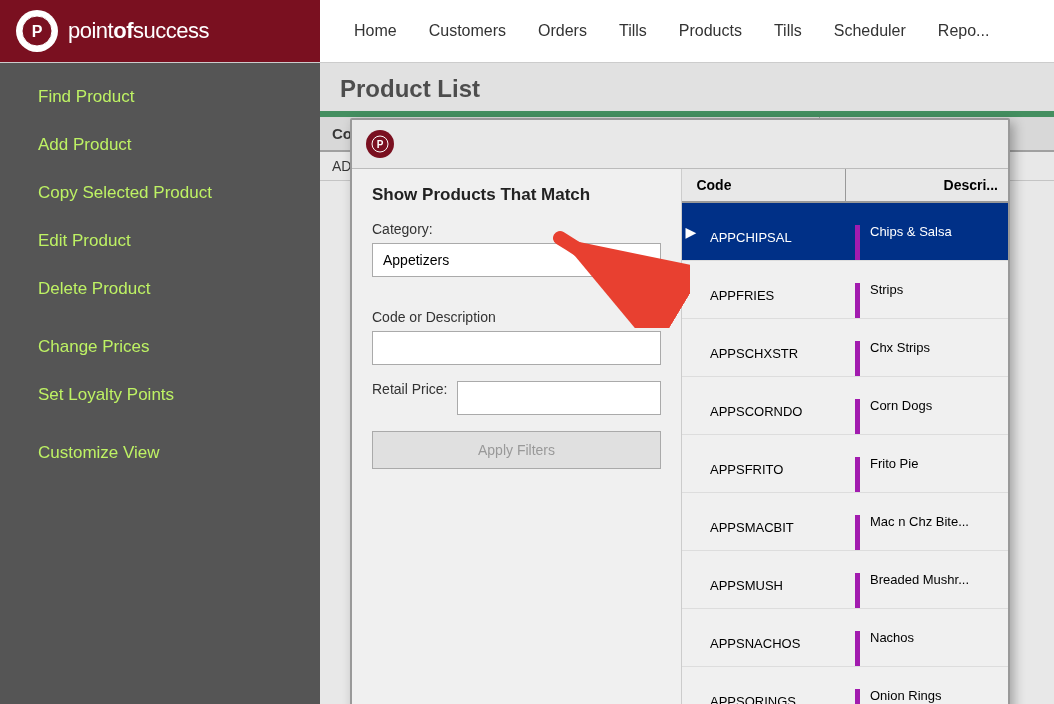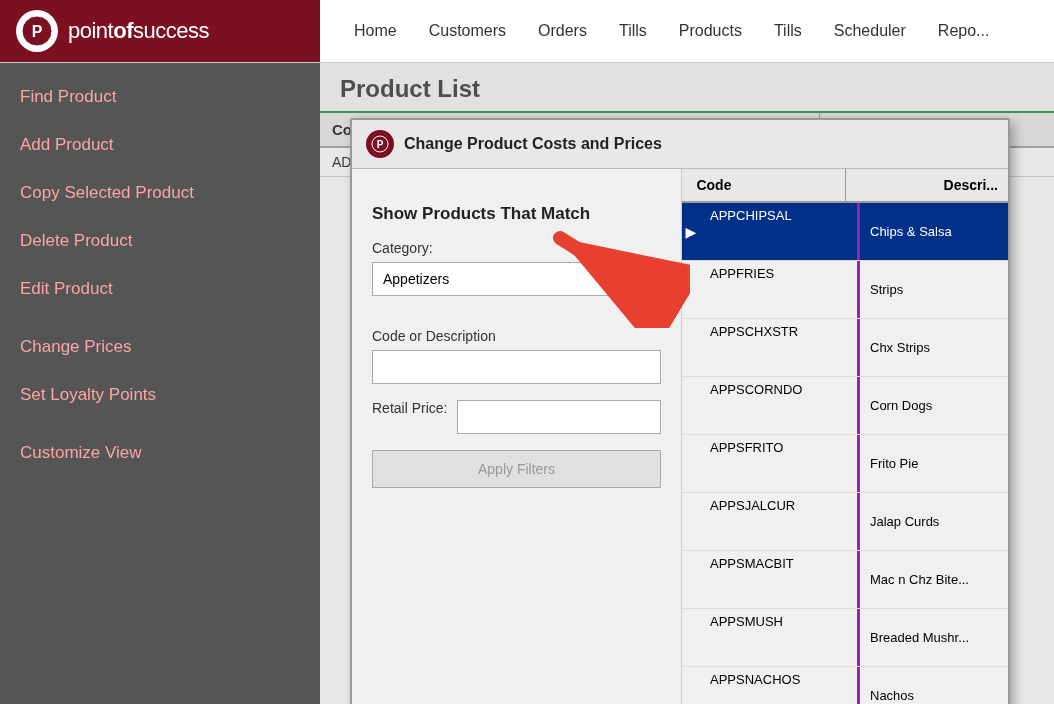--- a/index.html
+++ b/index.html
@@ -64,42 +64,42 @@
     
     .sidebar {
       width: 320px;
       background: #555;
       flex-shrink: 0;
       padding: 10px 0;
       display: flex;
       flex-direction: column;
     }
     .sidebar-item {
-      padding: 14px 20px;
-      color: #fca5a5;
+      padding: 14px 38px;
+      color: #bef264;
       font-size: 17px;
       cursor: pointer;
     }
     .sidebar-item.section-gap { margin-top: 10px; }
 
     
     .content-area {
       flex: 1;
       display: flex;
       flex-direction: column;
       overflow: hidden;
       position: relative;
     }
 
     .page-title {
       padding: 12px 20px 8px;
       font-size: 24px;
       font-weight: bold;
       color: #222;
-      border-bottom: 2px solid #15803d;
+      border-bottom: 6px solid #15803d;
       background: #f5f5f5;
     }
 
     
     .product-table-header {
       display: flex;
       background: #e8e8e8;
       border-bottom: 2px solid #999;
       flex-shrink: 0;
     }
@@ -185,21 +185,20 @@
       width: 330px;
       padding: 16px 20px;
       border-right: 1px solid #ccc;
       flex-shrink: 0;
     }
     .filter-title {
       font-size: 17px;
       font-weight: bold;
       color: #222;
       margin-bottom: 16px;
-      margin-top: 19px;
     }
     .filter-label {
       font-size: 14px;
       color: #333;
       margin-bottom: 6px;
       display: block;
     }
     .filter-select {
       width: 100%;
       padding: 8px 10px;
@@ -282,21 +281,22 @@
     .result-row {
       display: flex;
       border-bottom: 1px solid #ddd;
       cursor: pointer;
     }
     .result-row.selected { background: #003087; color: #fff; }
     .result-row .rcell-code {
       width: 160px;
       padding: 5px 10px;
       font-size: 13px;
-      border-right: 3px solid #a21caf;
+      border-right: 5px solid #a21caf;
+      margin-top: 22px;
     }
     .result-row .rcell-desc {
       flex: 1;
       padding: 21px 10px;
       font-size: 13px;
     }
     .result-row .row-arrow {
       width: 18px;
       display: flex;
       align-items: center;
@@ -344,22 +344,22 @@
     <div class="nav-link">Repo...</div>
   </div>
 </div>
 
 <div class="main-area">
 
   <div class="sidebar">
     <div class="sidebar-item">Find Product</div>
     <div class="sidebar-item">Add Product</div>
     <div class="sidebar-item">Copy Selected Product</div>
+    <div class="sidebar-item">Edit Product</div>
     <div class="sidebar-item">Delete Product</div>
-    <div class="sidebar-item">Edit Product</div>
     <div class="sidebar-item section-gap">Change Prices</div>
     <div class="sidebar-item">Set Loyalty Points</div>
     <div class="sidebar-item section-gap">Customize View</div>
   </div>
 
   <div class="content-area">
 
     <div class="page-title">Product List</div>
 
     <div class="product-table-header">
@@ -387,21 +387,20 @@
 
     <div class="dialog">
 
       <div class="dialog-title-bar">
         <div class="dialog-title-icon">
           <svg width="18" height="18" viewBox="0 0 18 18" fill="none">
             <circle cx="9" cy="9" r="8" fill="#7a1020" stroke="#fff" stroke-width="1"></circle>
             <text x="9" y="13" text-anchor="middle" fill="#fff" font-size="10" font-weight="bold">P</text>
           </svg>
         </div>
-        <div class="dialog-title-text">Change Product Costs and Prices</div>
       </div>
 
       <div class="dialog-body">
 
         <div class="filter-panel">
           <div class="filter-title">Show Products That Match</div>
 
           <label class="filter-label">Category:</label>
           <div class="select-wrapper">
             <select class="filter-select">
@@ -453,25 +452,20 @@
     <div class="rcell-code">APPSCORNDO</div>
     <div class="rcell-desc">Corn Dogs</div>
   </div>
               <div class="result-row">
     <div class="row-arrow"></div>
     <div class="rcell-code">APPSFRITO</div>
     <div class="rcell-desc">Frito Pie</div>
   </div>
               <div class="result-row">
     <div class="row-arrow"></div>
-    <div class="rcell-code">APPSJALCUR</div>
-    <div class="rcell-desc">Jalap Curds</div>
-  </div>
-              <div class="result-row">
-    <div class="row-arrow"></div>
     <div class="rcell-code">APPSMACBIT</div>
     <div class="rcell-desc">Mac n Chz Bite...</div>
   </div>
               <div class="result-row">
     <div class="row-arrow"></div>
     <div class="rcell-code">APPSMUSH</div>
     <div class="rcell-desc">Breaded Mushr...</div>
   </div>
               <div class="result-row">
     <div class="row-arrow"></div>

